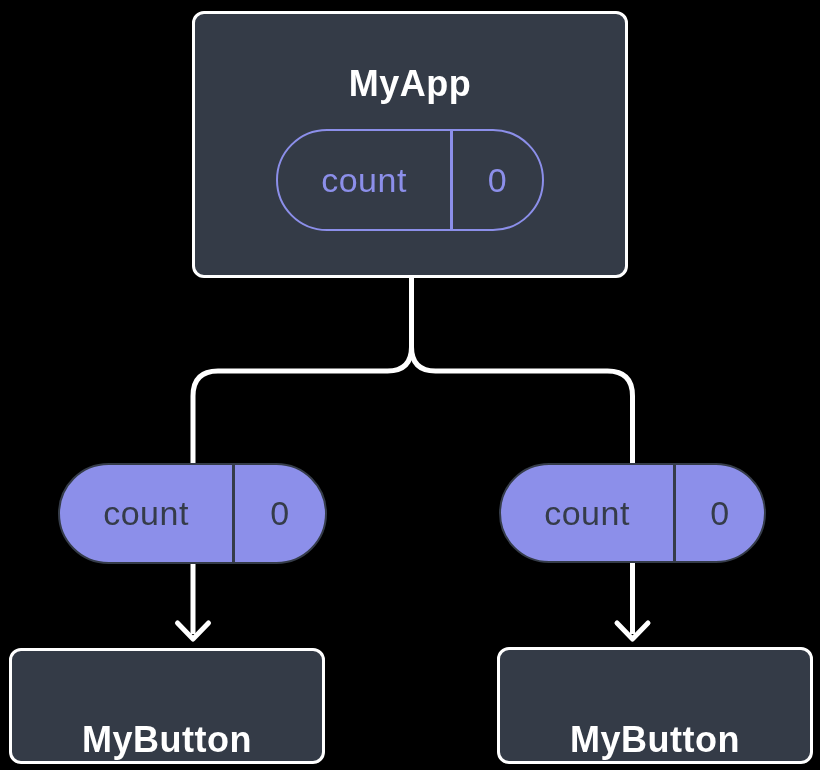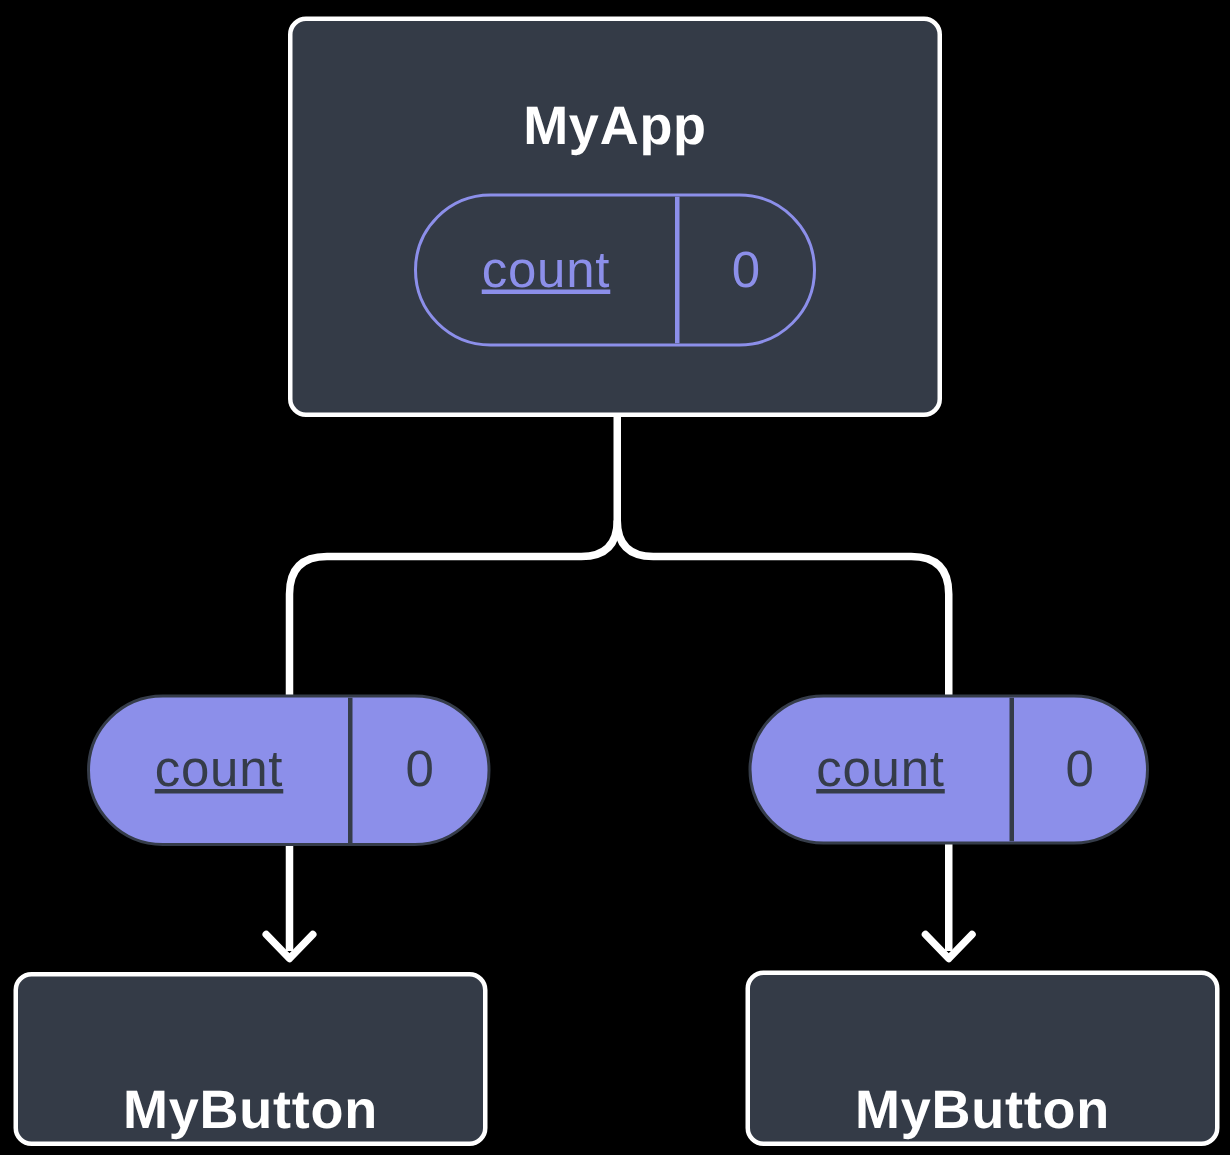--- a/index.html
+++ b/index.html
@@ -84,21 +84,20 @@
   .pill-prop .pill-divider { background: var(--pill-dark, #353c49); }
   .pill-prop-left  { left: 58px;  top: 463px; }
   .pill-prop-right { left: 499px; top: 463px; width: 267px; height: 100px; }
   .pill-key {
     flex: 0 0 172px;
     display: flex;
     align-items: center;
     justify-content: center;
     font-size: 34px;
     letter-spacing: 0.5px;
-    text-decoration: underline;
   }
   .pill-divider {
     flex: 0 0 2.5px;
   }
   .pill-value {
     flex: 1 1 auto;
     display: flex;
     align-items: center;
     justify-content: center;
     font-size: 34px;

